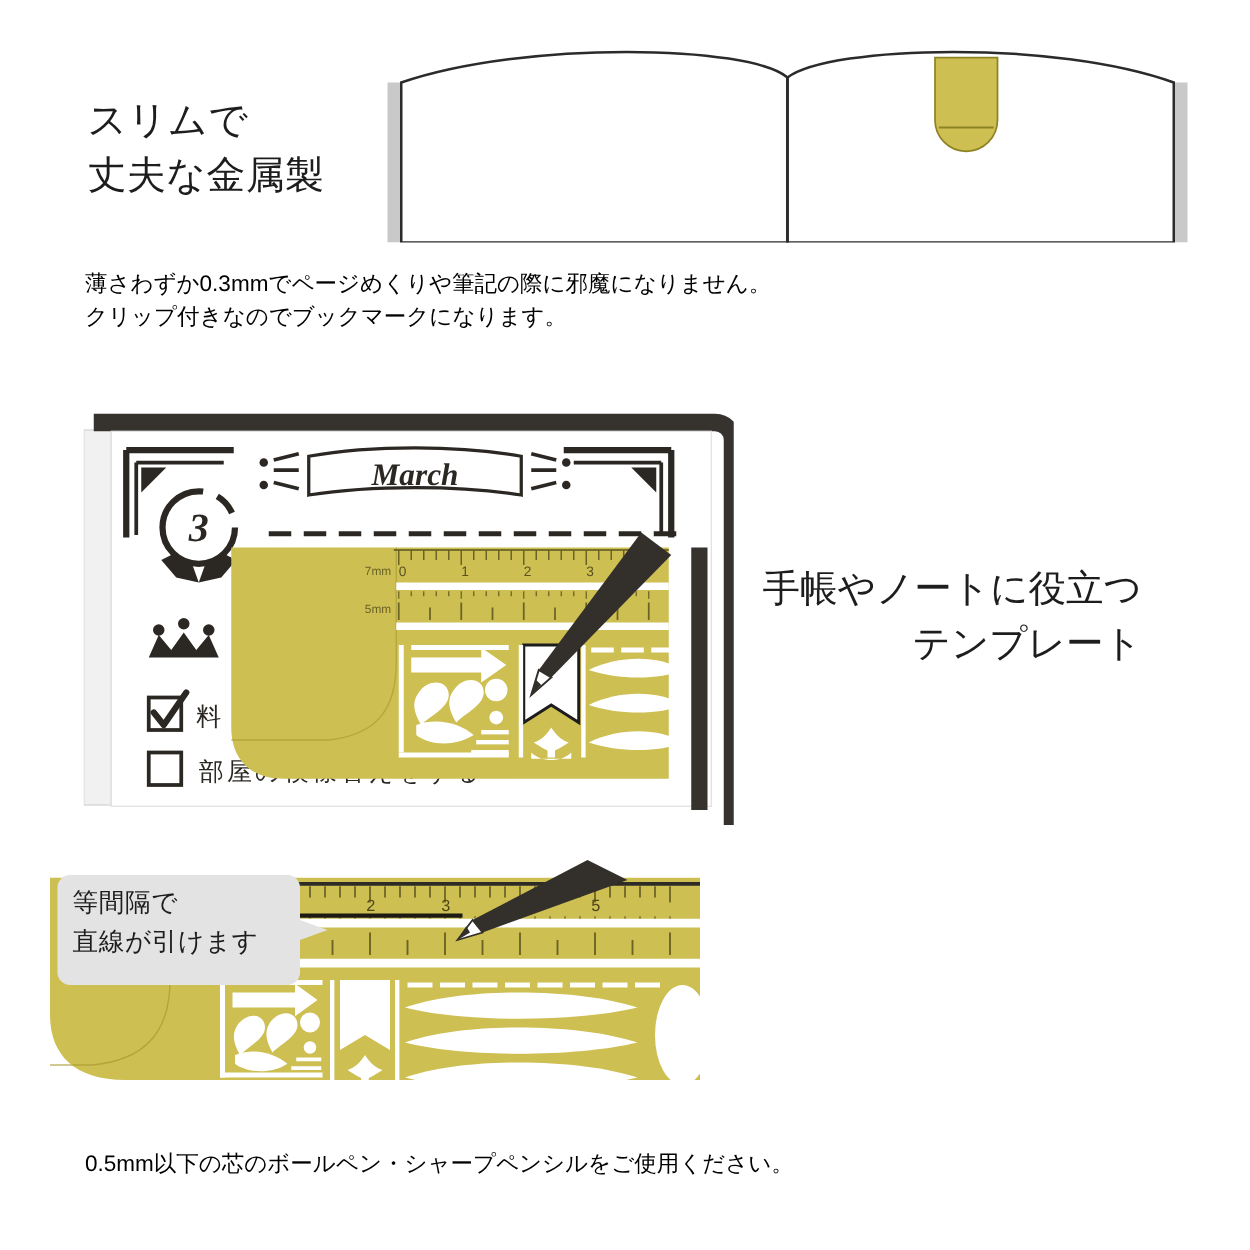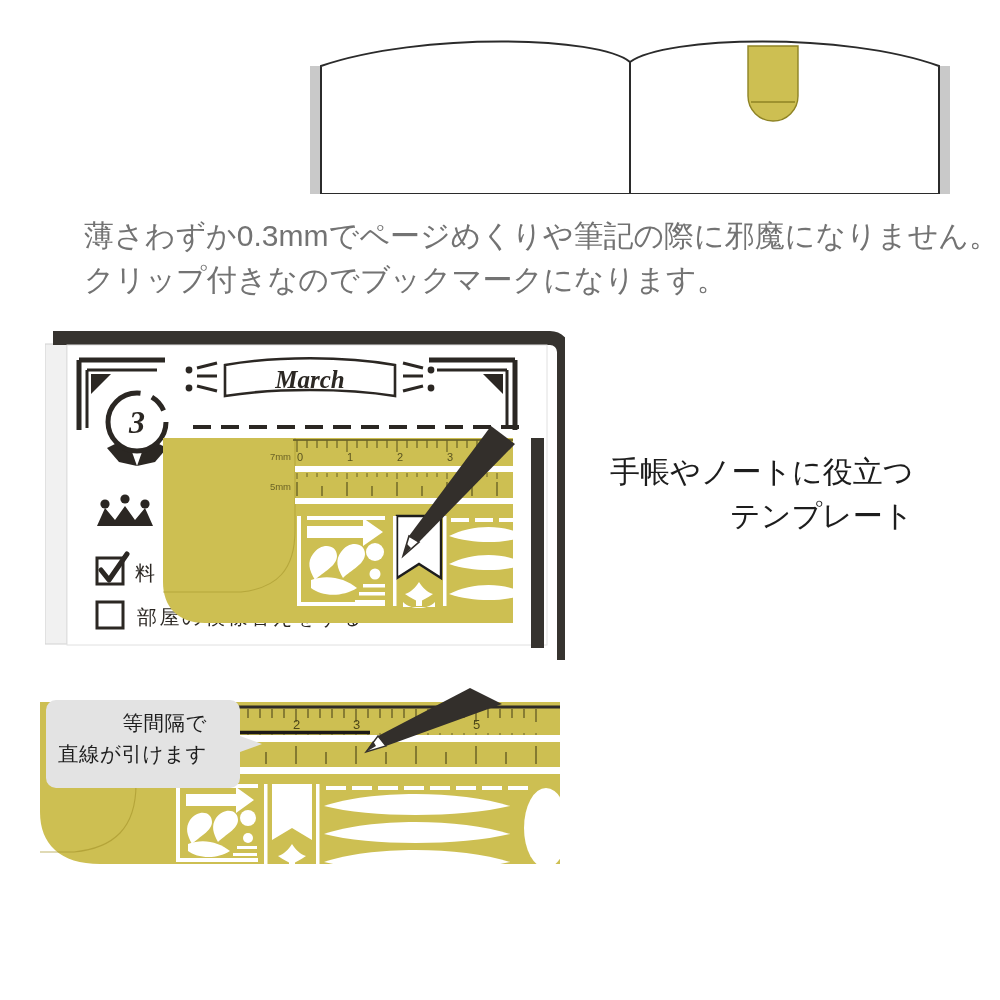--- a/index.html
+++ b/index.html
@@ -18,62 +18,62 @@
     position:absolute;
     font-size:31px;
     line-height:1.42;
     letter-spacing:0.5px;
     color:#1d1d1d;
     white-space:pre-line;
     font-weight:400;
   }
   .bodytext{
     position:absolute;
-    font-size:30px;
+    font-size:18px;
     line-height:1.47;
     letter-spacing:0px;
-    color:#737373;
+    color:#000000;
     white-space:pre-line;
-    margin-left:16px;
   }
   .sidetext{
     position:absolute;
     font-size:30px;
     line-height:1.47;
     color:#1d1d1d;
     white-space:pre-line;
   }
 
   
   #book{position:absolute;left:300px;top:34px;width:660px;height:160px;}
   .book-svg{display:block;}
 
   
-  #notebook{position:absolute;left:45px;top:330px;width:592px;height:325px;text-decoration:underline;}
+  #notebook{position:absolute;left:67px;top:330px;width:592px;height:325px;text-decoration:underline;}
   #notebook-svg{display:block;}
 
   
   #bottom-demo{position:absolute;left:40px;top:688px;width:560px;height:185px;}
   #bottom-svg{display:block;}
 
   .bubble-text{
     position:absolute;
     font-size:20.5px;
     line-height:1.5;
     color:#1d1d1d;
     white-space:pre-line;
     letter-spacing:0.5px;
-    text-align:right;
   }
 </style>
 </head>
 <body>
 
 <div class="stage">
 
+  <div class="heading" style="left:70px;top:74px;">スリムで
+丈夫な金属製</div>
 
   <div id="book">
     <svg class="book-svg" width="660" height="160" viewBox="0 0 660 160">
 
       <rect x="10" y="32" width="11" height="128" fill="#c9c9c9"></rect>
       <rect x="639" y="32" width="11" height="128" fill="#c9c9c9"></rect>
 
       <path d="M21 32 C 120 -2, 300 2, 330 28 L330 160 L21 160 Z" fill="#ffffff" stroke="#2b2b2b" stroke-width="2"></path>
 
       <path d="M330 28 C 365 2, 545 -2, 639 32 L639 160 L330 160 Z" fill="#ffffff" stroke="#2b2b2b" stroke-width="2"></path>
@@ -472,14 +472,15 @@
       <g>
         <path d="M16 12 L190 12 A10 10 0 0 1 200 22 L200 48 L222 56 L200 64 L200 90
                  A10 10 0 0 1 190 100 L16 100 A10 10 0 0 1 6 90 L6 22 A10 10 0 0 1 16 12 Z" fill="#e3e3e3"></path>
       </g>
     </svg>
   </div>
 
   <div class="bubble-text" style="left:58px;top:708px;">等間隔で
 直線が引けます</div>
 
+  <div class="bodytext" style="left:68px;top:918px;">0.5mm以下の芯のボールペン・シャープペンシルをご使用ください。</div>
 
 </div>
 
 </body></html>

